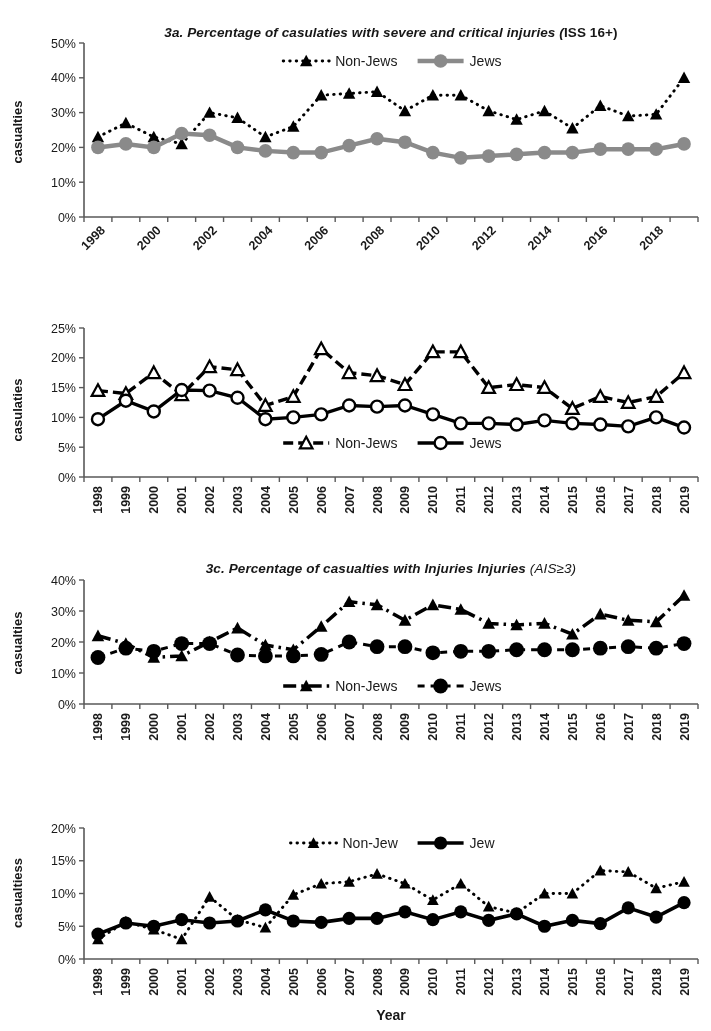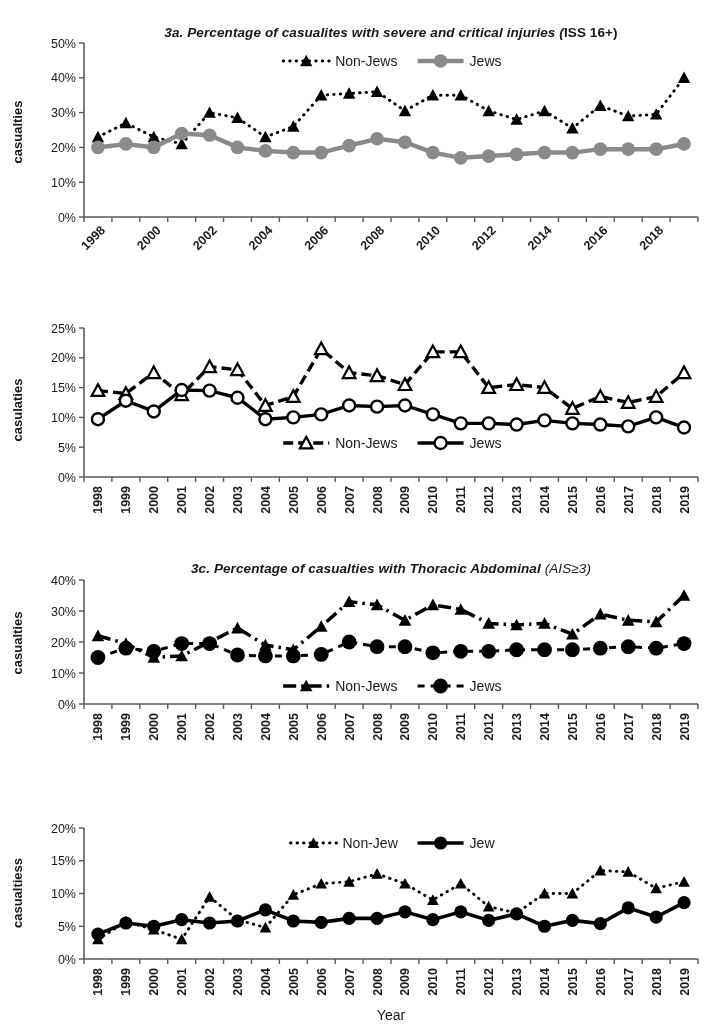--- a/index.html
+++ b/index.html
@@ -14,21 +14,21 @@
   .t3a{top:25px}.t3b{top:311px}.t3c{top:561px}.t3d{top:805px}
   .tsuf.up{font-style:normal;}
   .tsuf.lt{font-weight:normal;}
   .ylabel{
     position:absolute;left:17px;transform:translate(-50%,-50%) rotate(-90deg);
     font-weight:bold;font-size:13px;color:#171717;white-space:nowrap;
   }
   .y3a{top:132px}.y3b{top:410px}.y3c{top:643px}.y3d{top:893px}
   .figure-xlabel{
     position:absolute;left:84px;width:614px;top:1007px;text-align:center;
-    font-weight:normal;font-size:14px;color:#171717;
+    font-weight:bold;font-size:14px;color:#171717;
   }
   .tick{font-family:"Liberation Sans",sans-serif;font-size:12.5px;fill:#1a1a1a;}
   .xtick{font-family:"Liberation Sans",sans-serif;font-size:12.5px;font-weight:bold;fill:#1a1a1a;}
   .legend-text{font-family:"Liberation Sans",sans-serif;font-size:14px;fill:#1a1a1a;}
 </style>
 </head>
 <body>
 
 <div class="figure">
   <svg id="chart-svg" width="711" height="1031" viewBox="0 0 711 1031">
@@ -496,22 +496,22 @@
           <line x1="290.5" y1="843" x2="336.5" y2="843" stroke="#000000" stroke-width="2.9" stroke-dasharray="0.5 6" stroke-linecap="round"></line>
           <path d="M 313.5 837.2 L 319.3 847.93 L 307.7 847.93 Z" fill="#000000"></path>
           <text x="342.5" y="848" class="legend-text">Non-Jew</text>
           <line x1="417.6" y1="843" x2="463.6" y2="843" stroke="#000000" stroke-width="3.6"></line>
           <circle cx="440.6" cy="843" r="6.6" fill="#000000"></circle>
           <text x="469.6" y="848" class="legend-text">Jew</text>
         </g>
       </g>
     </svg>
 
-  <div class="chart-title t3a"><span class="tmain">3a. Percentage of casualites with severe and critical injuries (</span><span class="tsuf up">ISS 16+)</span></div>
-  <div class="chart-title t3c"><span class="tmain">3c. Percentage of casualties with Thoracic Abdominal </span><span class="tsuf lt">(AIS≥3)</span></div>
+  <div class="chart-title t3a"><span class="tmain">3a. Percentage of casulaties with severe and critical injuries (</span><span class="tsuf up">ISS 16+)</span></div>
+  <div class="chart-title t3c"><span class="tmain">3c. Percentage of casualties with Injuries Injuries </span><span class="tsuf lt">(AIS≥3)</span></div>
 
   <div class="ylabel y3a">casualties</div>
   <div class="ylabel y3b">casulaties</div>
   <div class="ylabel y3c">casualties</div>
   <div class="ylabel y3d">casualtiess</div>
 
   <div class="figure-xlabel">Year</div>
 </div>
 
 </body></html>

